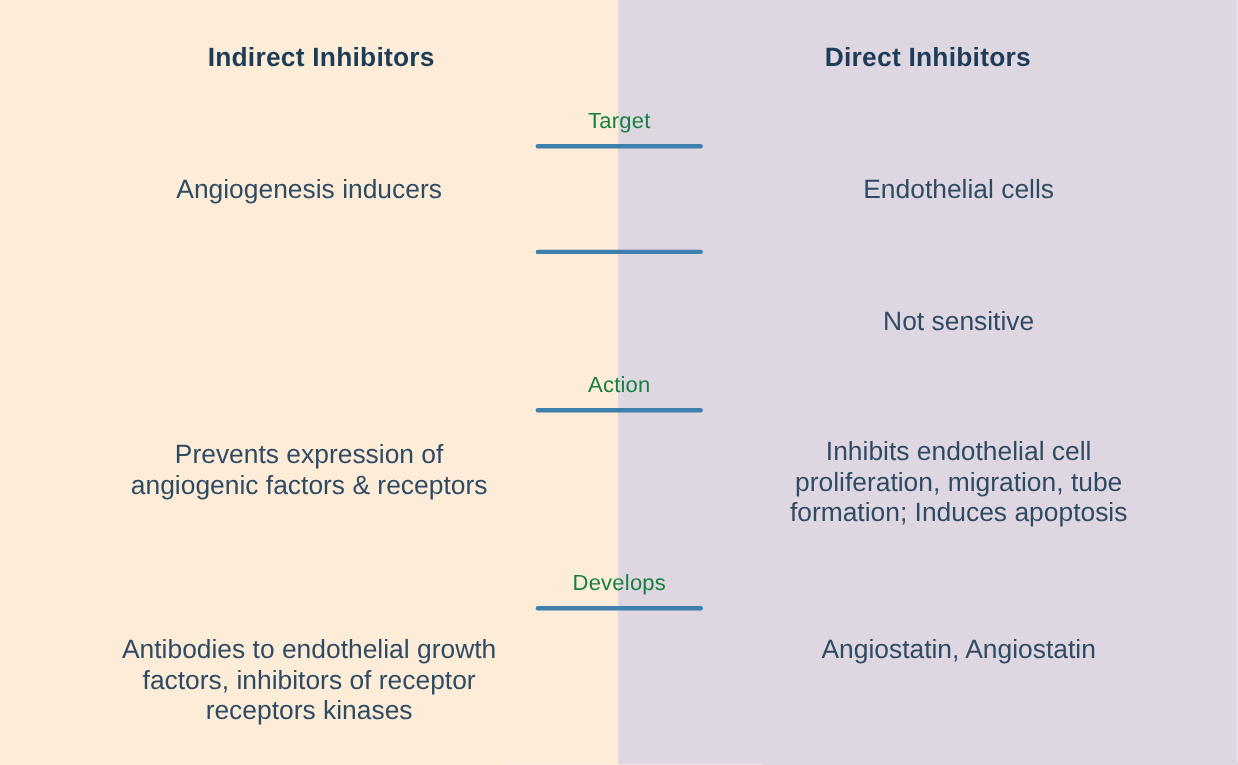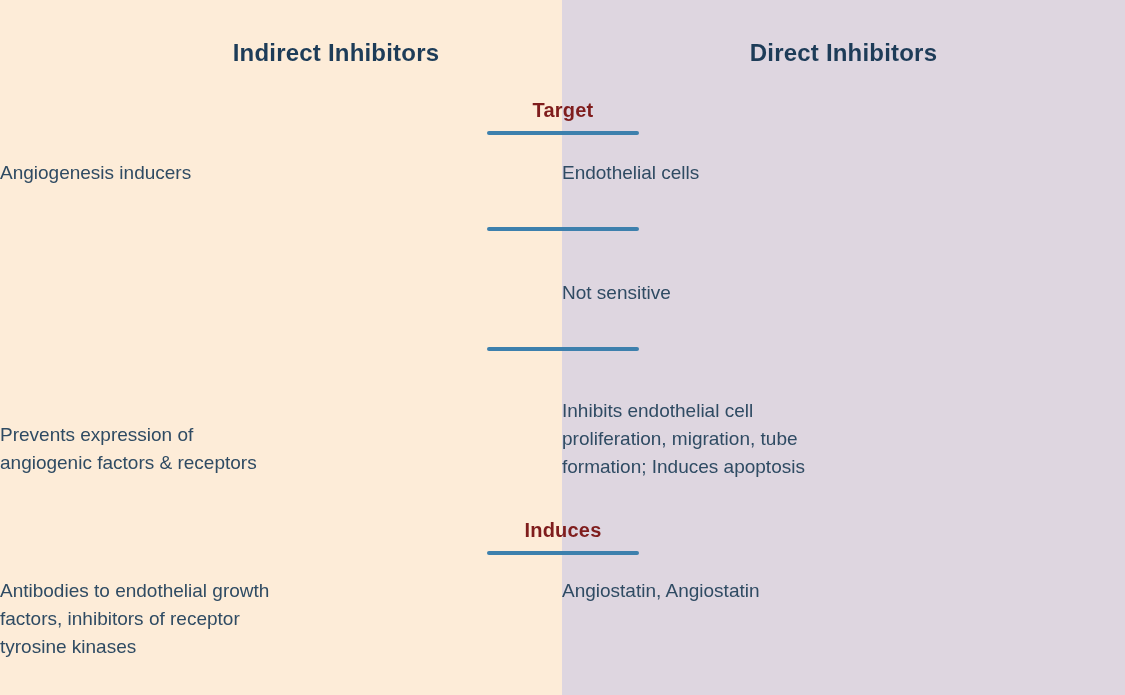--- a/index.html
+++ b/index.html
@@ -26,52 +26,52 @@
     position: absolute;
     top: 38px;
     margin: 0;
     font-size: 24px;
     line-height: 30px;
     font-weight: 700;
     color: #1d3c58;
     text-align: center;
     letter-spacing: 0.2px;
   }
-  .col-header.left-h  { left: 0;     width: 584px; margin-left: 44px; }
+  .col-header.left-h  { left: 0;     width: 584px; }
   .col-header.right-h { left: 562px; width: 563px; }
 
   .cat {
     position: absolute;
     left: 563px;
     transform: translateX(-50%);
     text-align: center;
   }
   .cat-text {
     font-size: 20px;
     line-height: 24px;
-    font-weight: 700;
-    color: #7f1d1d;
+    font-weight: 400;
+    color: #15803d;
     letter-spacing: 0.2px;
     white-space: nowrap;
   }
   .cat-underline {
     width: 152px;
     height: 4px;
     margin: 9px auto 0 auto;
     background: #3d80ad;
     border-radius: 2px;
   }
 
   .cell {
     position: absolute;
-    font-size: 19px;
+    font-size: 24px;
     line-height: 28px;
     font-weight: 400;
     color: #2f4b63;
-    text-align: left;
+    text-align: center;
     white-space: pre-line;
   }
   .cell.left-cell  { left: 0;     width: 562px; }
   .cell.right-cell { left: 562px; width: 619px; }
 </style>
 </head>
 <body>
 
 <div class="stage">
   <div class="half left"></div>
@@ -86,29 +86,30 @@
   </div>
   <div class="cell left-cell" style="top:159px">Angiogenesis inducers</div>
   <div class="cell right-cell" style="top:159px">Endothelial cells</div>
 
   <div class="cat" style="top:218px">
     <div class="cat-underline"></div>
   </div>
   <div class="cell right-cell" style="top:279px">Not sensitive</div>
 
   <div class="cat" style="top:338px">
+    <div class="cat-text">Action</div>
     <div class="cat-underline"></div>
   </div>
-  <div class="cell left-cell" style="top:421px">Prevents expression of
+  <div class="cell left-cell" style="top:400px">Prevents expression of
 angiogenic factors &amp; receptors</div>
   <div class="cell right-cell" style="top:397px">Inhibits endothelial cell
 proliferation, migration, tube
 formation; Induces apoptosis</div>
 
   <div class="cat" style="top:518px">
-    <div class="cat-text">Induces</div>
+    <div class="cat-text">Develops</div>
     <div class="cat-underline"></div>
   </div>
   <div class="cell left-cell" style="top:577px">Antibodies to endothelial growth
 factors, inhibitors of receptor
-tyrosine kinases</div>
+receptors kinases</div>
   <div class="cell right-cell" style="top:577px">Angiostatin, Angiostatin</div>
 </div>
 
 </body></html>

